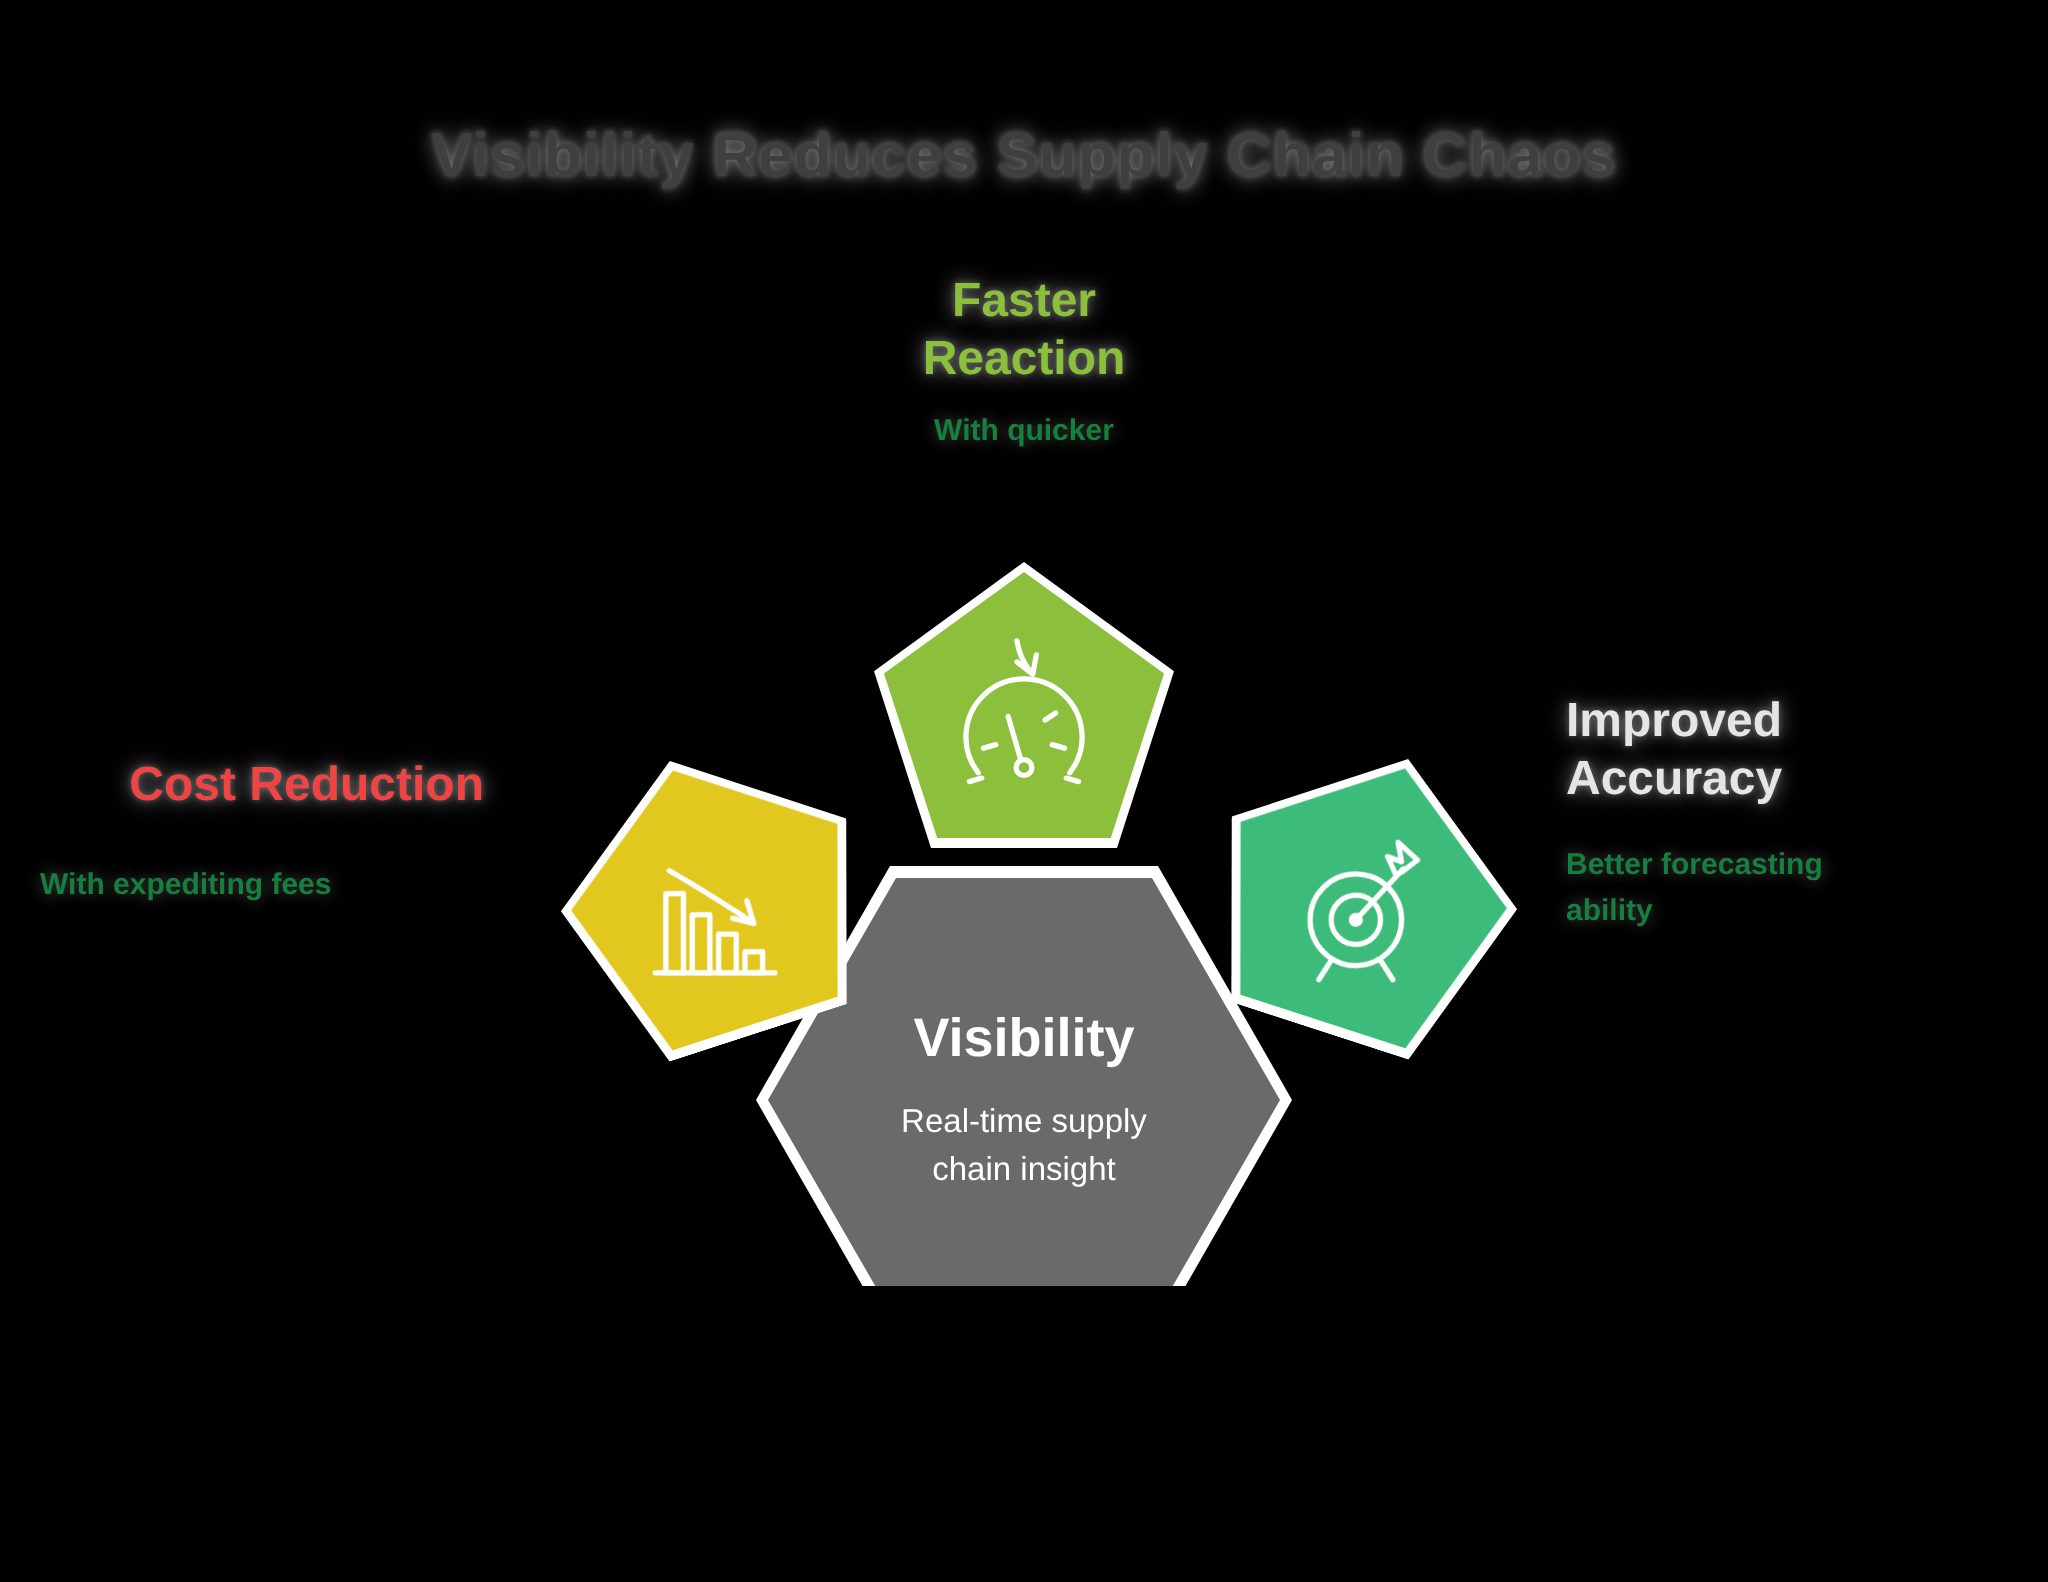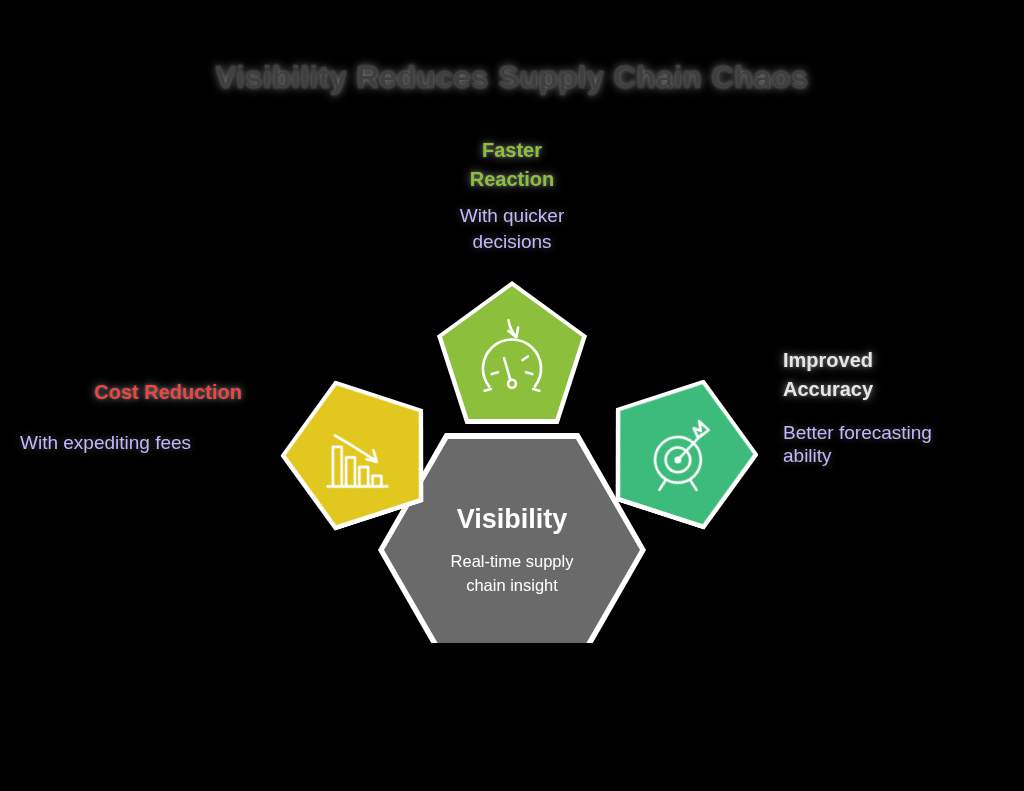--- a/index.html
+++ b/index.html
@@ -9,26 +9,26 @@
   }
   
   .main-title{
     position:absolute;top:60px;left:0;width:1024px;text-align:center;
     font-size:31px;font-weight:700;color:#3F3F3F;letter-spacing:.5px;
     text-shadow:0 0 10px rgba(160,160,160,.9),0 0 3px rgba(150,150,150,.55);
     z-index:5;
   }
   
   .sat-heading{
-    position:absolute;font-size:20px;font-weight:700;line-height:29px;
+    position:absolute;font-size:24px;font-weight:700;line-height:29px;
     text-shadow:0 0 10px rgba(160,160,160,.85),0 0 3px rgba(150,150,150,.5);
     z-index:5;
   }
   .sat-sub{
-    position:absolute;font-size:19px;font-weight:400;line-height:26px;color:#c4b5fd;
+    position:absolute;font-size:15px;font-weight:700;line-height:26px;color:#15803d;
     text-shadow:0 0 8px rgba(130,130,130,.6);
     z-index:5;
   }
   .faster-heading{top:136px;left:362px;width:300px;text-align:center;color:#8CBF3B;}
   .faster-sub{top:203px;left:362px;width:300px;text-align:center;}
   .cost-heading{top:378px;left:20px;width:222px;text-align:right;color:#ef4444;}
   .cost-sub{top:431px;left:20px;width:222px;text-align:left;line-height:23px;}
   .accuracy-heading{top:346px;left:783px;width:230px;text-align:left;color:#e5e5e5;}
   .accuracy-sub{top:421px;left:783px;width:230px;text-align:left;line-height:23px;}
   
@@ -79,21 +79,20 @@
 <div class="canvas">
 
   <div class="main-title">Visibility Reduces Supply Chain Chaos</div>
 
   <div class="sat-heading faster-heading">
     <div>Faster</div>
     <div>Reaction</div>
   </div>
   <div class="sat-sub faster-sub">
     <div>With quicker</div>
-    <div>decisions</div>
   </div>
 
   <div class="sat-heading cost-heading">Cost Reduction</div>
   <div class="sat-sub cost-sub">
     <div>With expediting fees</div>
   </div>
 
   <div class="sat-heading accuracy-heading">
     <div>Improved</div>
     <div>Accuracy</div>

